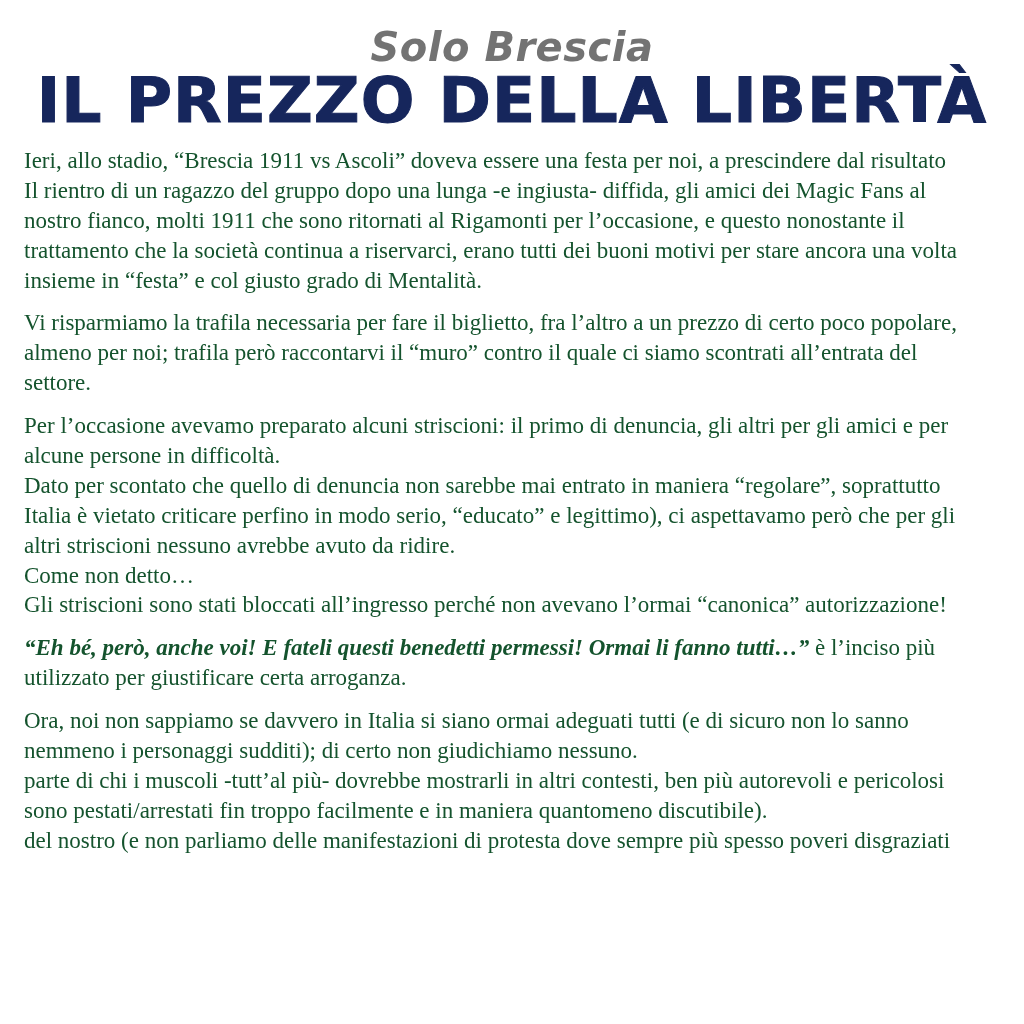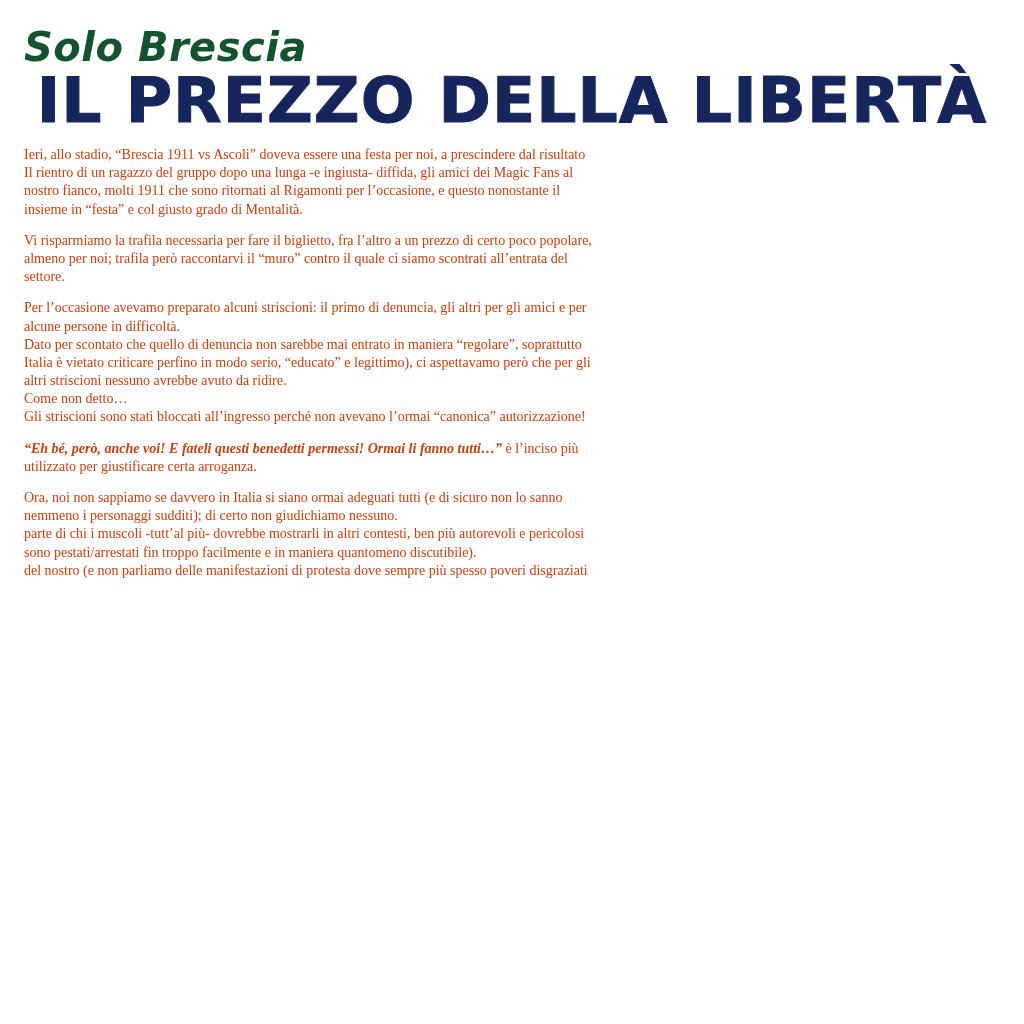--- a/index.html
+++ b/index.html
@@ -15,47 +15,48 @@
     overflow: hidden;
   }
   .page {
     width: 1024px;
     height: 1024px;
     box-sizing: border-box;
     padding: 18px 24px 10px 24px;
     position: relative;
   }
   .kicker {
+    text-align: center;
     font-family: "DejaVu Sans", sans-serif;
     font-style: italic;
     font-weight: bold;
     font-size: 40px;
     letter-spacing: 0.5px;
-    color: #14532d;
+    color: #737373;
     margin: 8px 0 2px 0;
     line-height: 1.05;
   }
   .headline {
     text-align: center;
     font-family: "DejaVu Sans", sans-serif;
     font-weight: bold;
     font-size: 62px;
     letter-spacing: 1px;
     color: #16265c;
     text-transform: uppercase;
     margin: 2px 0 14px 0;
     line-height: 1.0;
     -webkit-text-stroke: 1px #16265c;
     transform: scaleX(1.02);
   }
   .body-text {
     font-family: "Liberation Serif", serif;
-    font-size: 14px;
+    font-size: 23px;
     line-height: 1.30;
-    color: #c2410c;
+    color: #14532d;
     text-align: left;
   }
   .para {
     margin: 0 0 13px 0;
   }
   .para:last-child {
     margin-bottom: 12px;
   }
   .line {
     display: block;
@@ -72,20 +73,21 @@
 
   <div class="kicker">Solo Brescia</div>
   <div class="headline">Il prezzo della libertà</div>
 
   <div class="body-text">
 
     <p class="para">
       <span class="line">Ieri, allo stadio, “Brescia 1911 vs Ascoli” doveva essere una festa per noi, a prescindere dal risultato</span>
       <span class="line">Il rientro di un ragazzo del gruppo dopo una lunga -e ingiusta- diffida, gli amici dei Magic Fans al</span>
       <span class="line">nostro fianco, molti 1911 che sono ritornati al Rigamonti per l’occasione, e questo nonostante il</span>
+      <span class="line">trattamento che la società continua a riservarci, erano tutti dei buoni motivi per stare ancora una volta</span>
       <span class="line">insieme in “festa” e col giusto grado di Mentalità.</span>
     </p>
 
     <p class="para">
       <span class="line">Vi risparmiamo la trafila necessaria per fare il biglietto, fra l’altro a un prezzo di certo poco popolare,</span>
       <span class="line">almeno per noi; trafila però raccontarvi il “muro” contro il quale ci siamo scontrati all’entrata del</span>
       <span class="line">settore.</span>
     </p>
 
     <p class="para">

